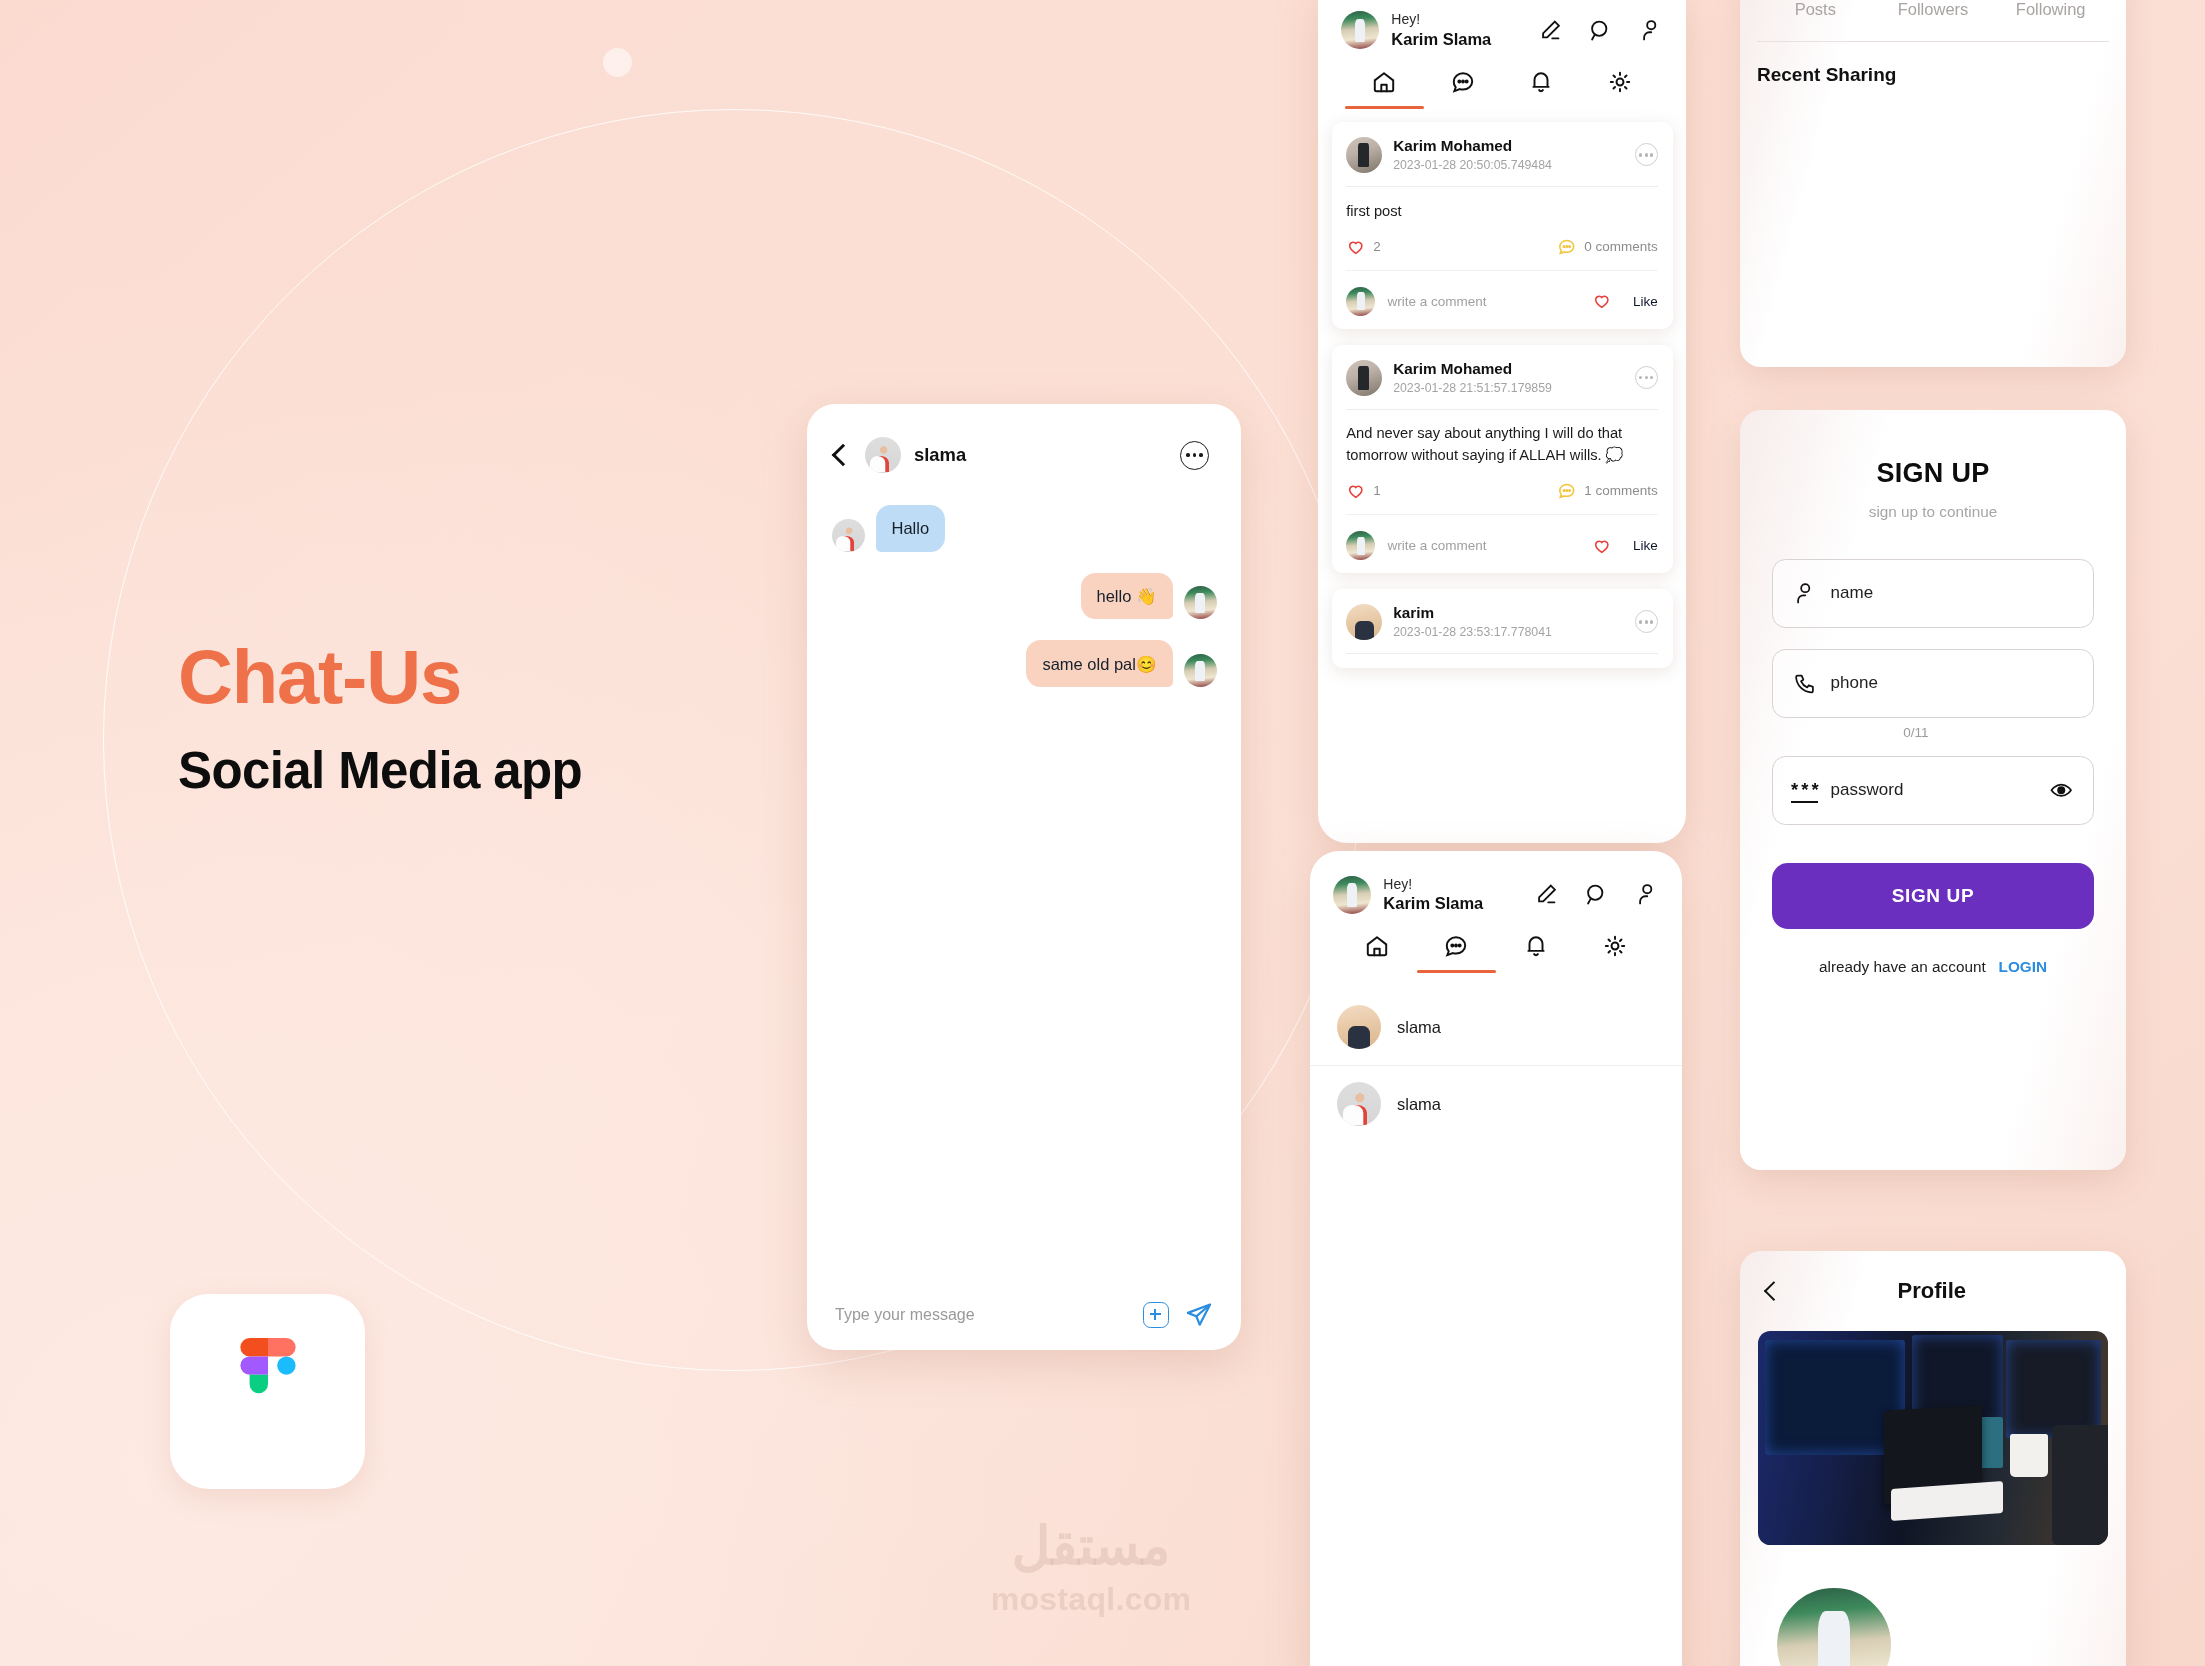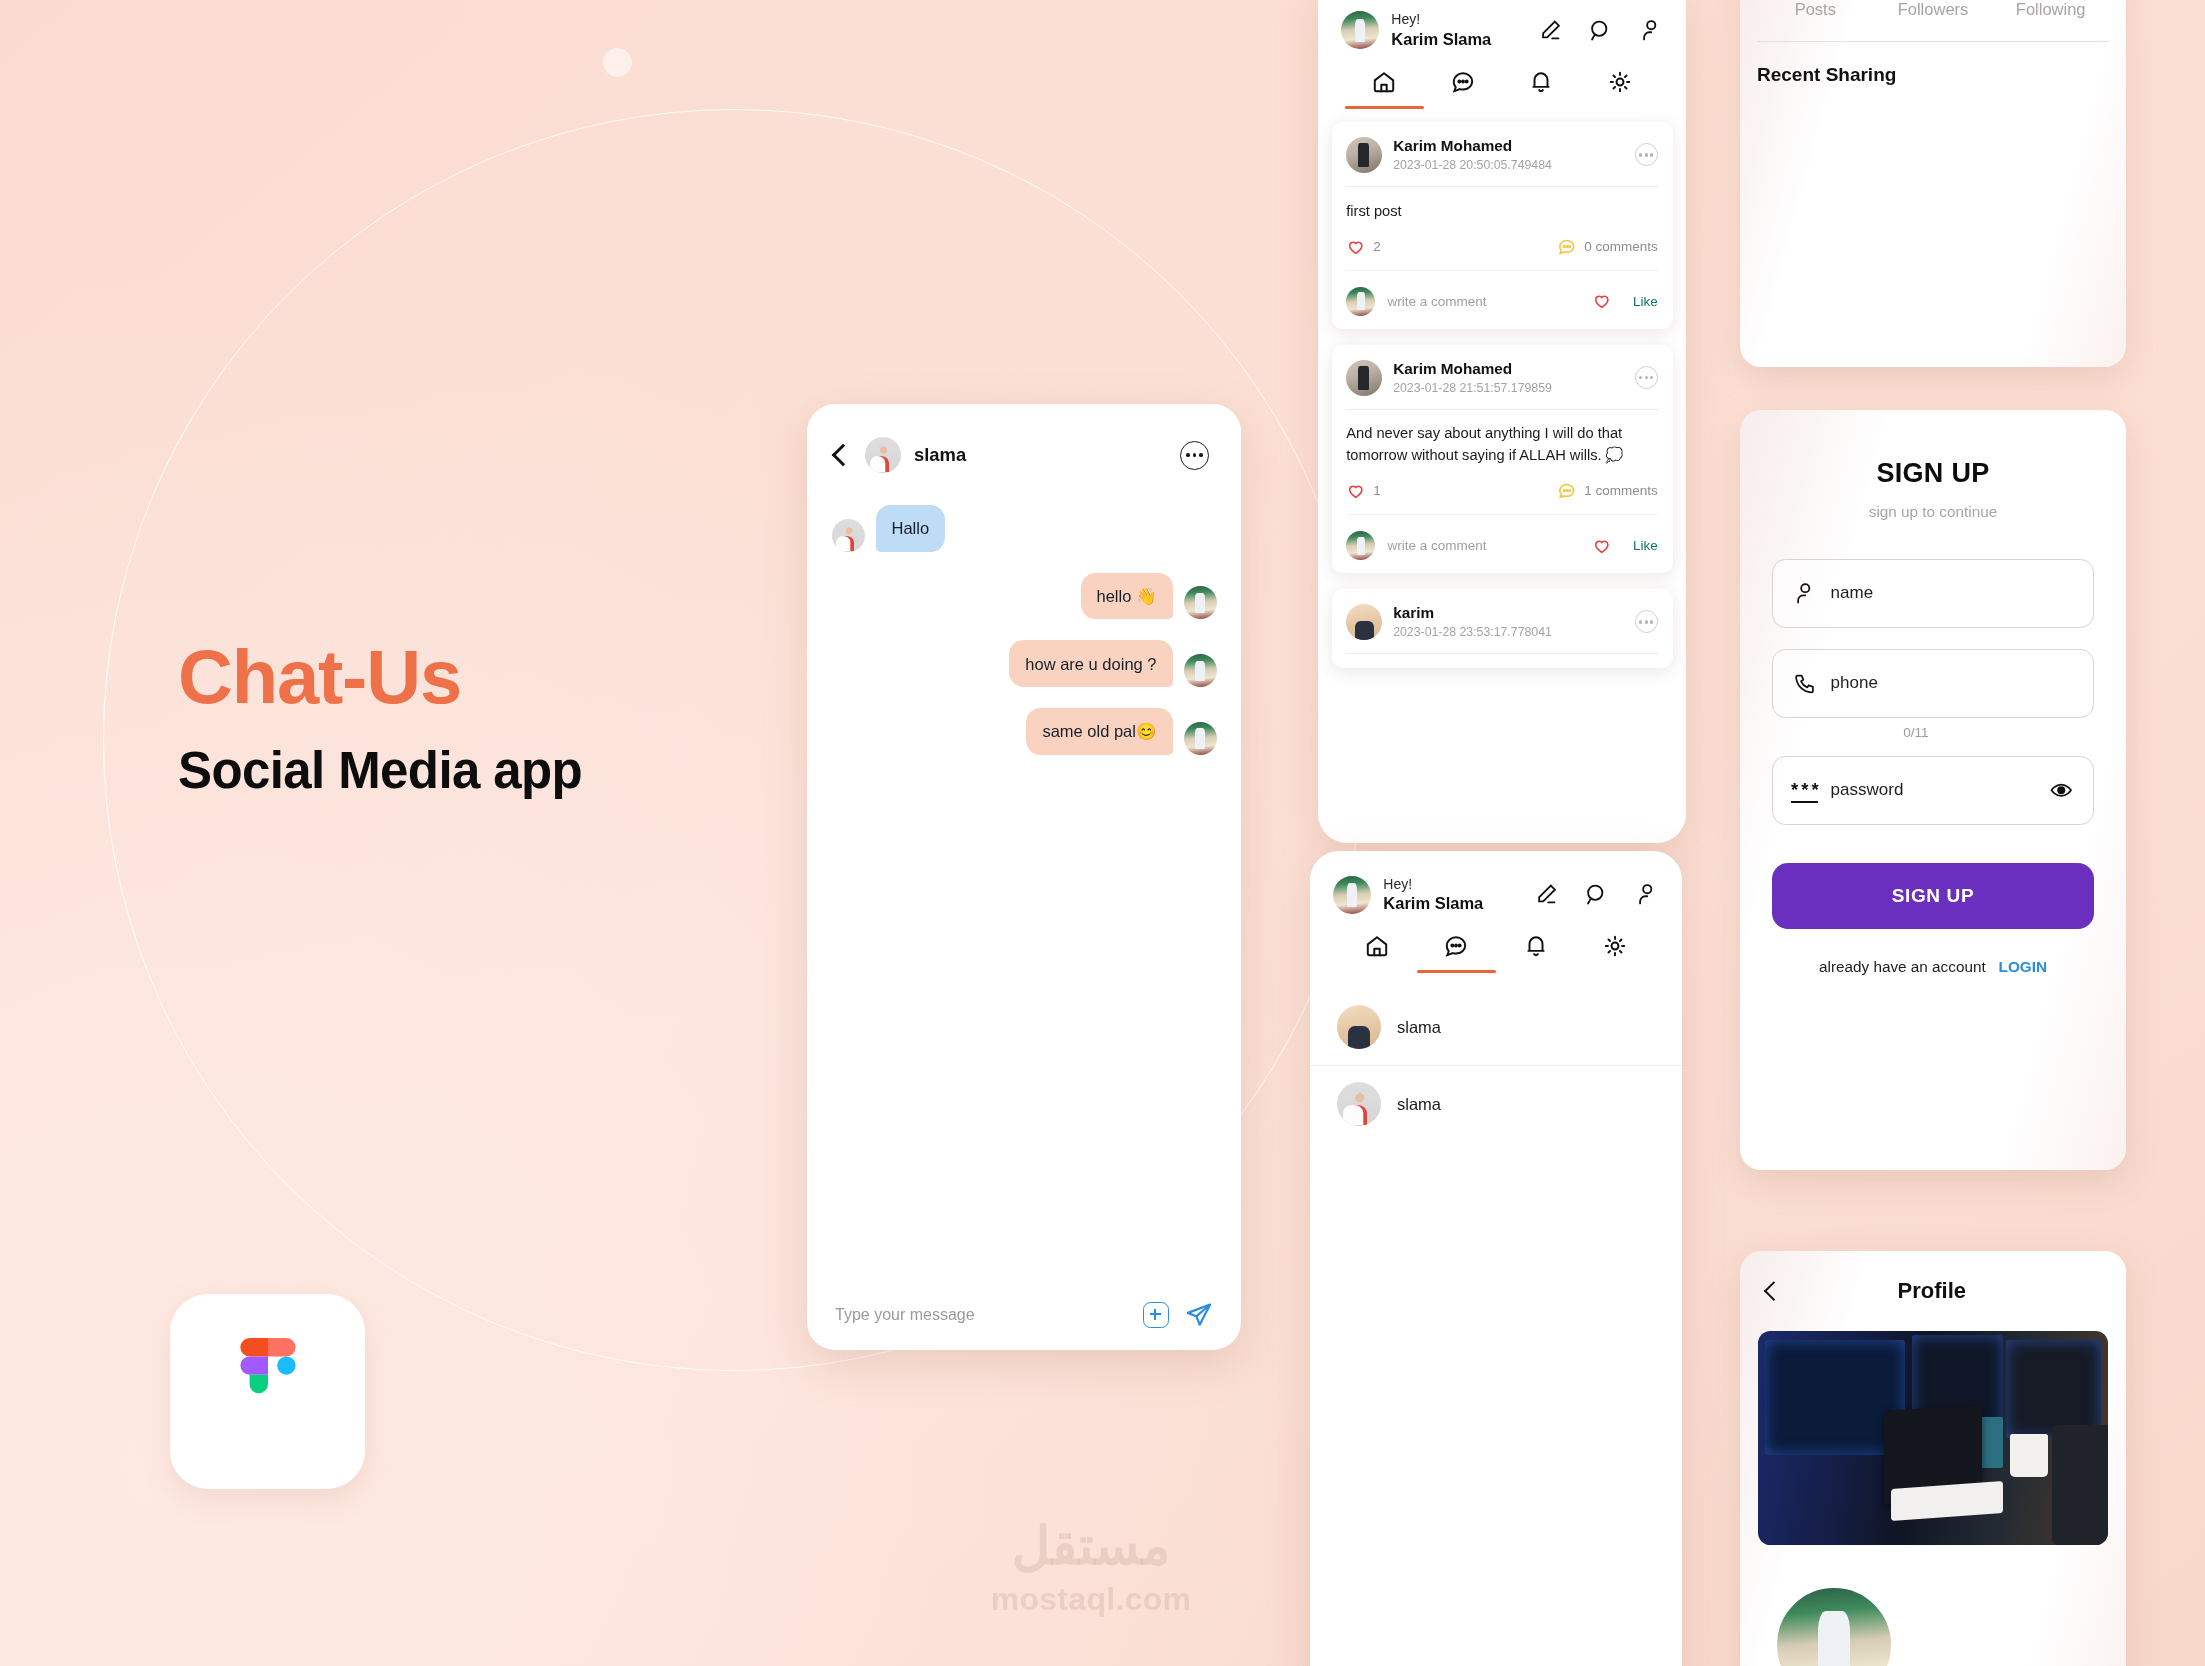--- a/index.html
+++ b/index.html
@@ -206,21 +206,21 @@
   .post-divider { height: 0.6px; background: #ececec; margin: 12.3px 0 0 0; }
   .post-text { font-size: 14.7px; color: #1b1b1b; line-height: 1.45; padding: 13.5px 0 0 0; }
   .post-stats { display: flex; align-items: center; padding: 14.7px 0 0 0; }
   .stat { display: flex; align-items: center; gap: 7.4px; font-size: 13.5px; color: #8d8d8d; cursor: pointer; }
   .stat.right { margin-left: auto; text-align: center; }
   .post-actions {
     display: flex; align-items: center; gap: 12.3px;
     padding-top: 16px; margin-top: 13.5px; border-top: 0.6px solid #f0f0f0;
   }
   .comment-ph { font-size: 13.5px; color: #a0a0a0; flex: 1 1 auto; }
-  .like-btn { display: flex; align-items: center; gap: 21px; font-size: 13.5px; color: #0f766e; cursor: pointer; }
+  .like-btn { display: flex; align-items: center; gap: 21px; font-size: 13.5px; color: #0f172a; cursor: pointer; }
 
   
   #phone-list {
     left: 1310px; top: 851px;
     width: 372px; height: 828px;
     border-radius: 29px 29px 0 0;
     display: flex; flex-direction: column;
   }
   .chat-list { padding: 16px 0 0 0; }
   .chat-list-item {
@@ -354,24 +354,20 @@
       </div>
   </div>
 
   <div id="chat-body">
     <div class="msg-row in">
       <div class="avatar av-pointing" style="width:33px;height:33px"></div>
       <div class="bubble in">Hallo</div>
     </div>
     <div class="msg-row out">
       <div class="bubble out">hello 👋</div>
-      <div class="avatar av-groom" style="width:33px;height:33px"></div>
-    </div>
-    <div class="msg-row out">
-      <div class="bubble out">how are u doing ?</div>
       <div class="avatar av-groom" style="width:33px;height:33px"></div>
     </div>
     <div class="msg-row out">
       <div class="bubble out">same old pal😊</div>
       <div class="avatar av-groom" style="width:33px;height:33px"></div>
     </div>
   </div>
 
   <div id="chat-inputbar">
     <div id="chat-placeholder">Type your message</div>

